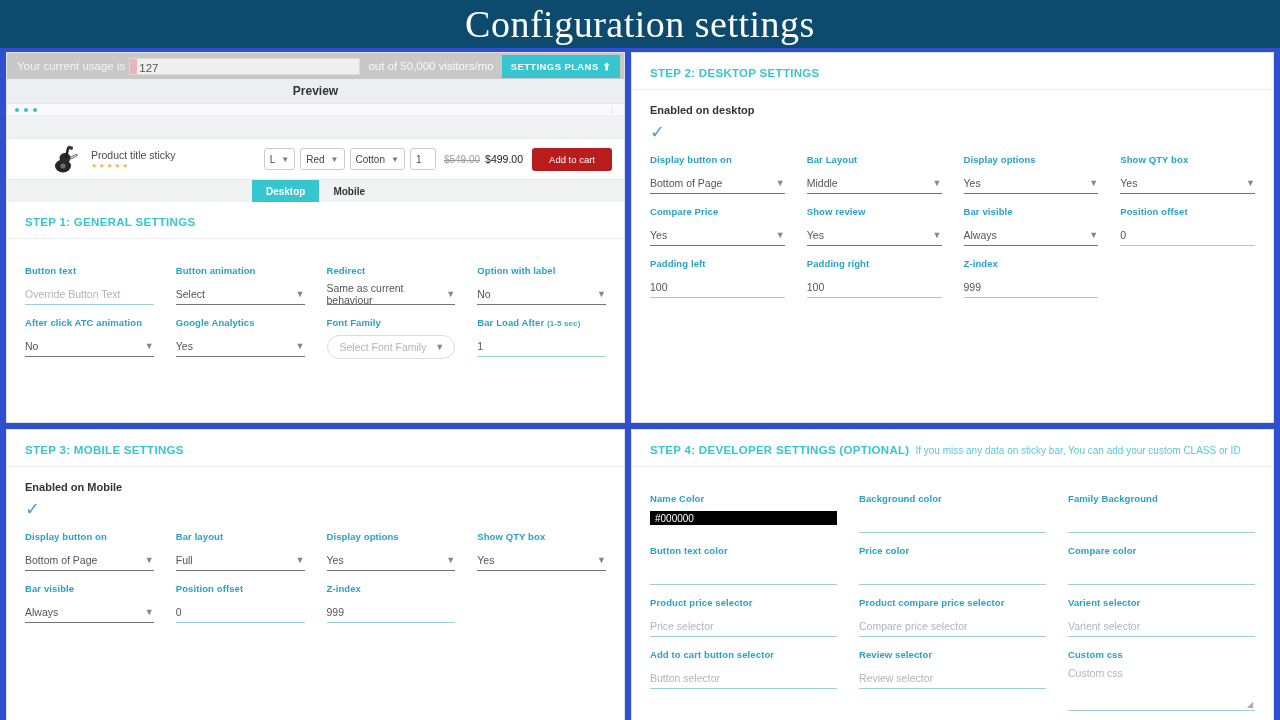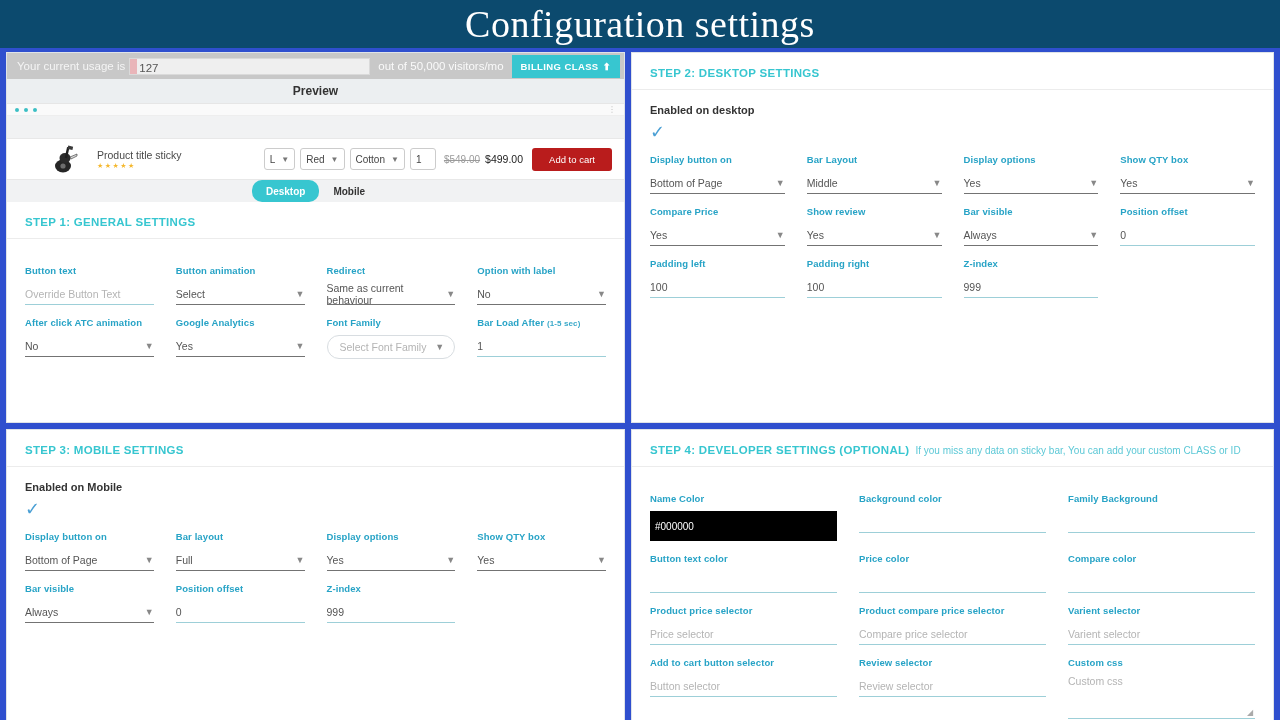--- a/index.html
+++ b/index.html
@@ -73,21 +73,21 @@
   .preview-gap { background: #f1f2f3; height: 22px; }
 
   .sticky-bar {
     background: #ffffff; border-top: 1px solid #e8e8e8; border-bottom: 1px solid #e8e8e8;
     height: 42px; display: flex; align-items: center; padding: 0 12px;
   }
   .prod-thumb {
     width: 30px; height: 30px; margin-left: 32px; position: relative;
     display: flex; align-items: center; justify-content: center;
   }
-  .prod-meta { margin-left: 16px; }
+  .prod-meta { margin-left: 10px; }
   .prod-title { font-size: 10.5px; color: #4a4a4a; }
   .stars { color: #f5b82e; font-size: 7px; letter-spacing: 1.5px; margin-top: 1px; }
   .bar-controls { margin-left: auto; display: flex; align-items: center; gap: 5px; }
   .mini-select {
     border: 1px solid #ccc; border-radius: 3px; background: #fff; height: 22px;
     display: flex; align-items: center; gap: 6px; padding: 0 5px;
     font-size: 10px; color: #444; cursor: pointer;
   }
   .mini-select .cv { font-size: 8px; color: #777; }
   .qty-box {
@@ -100,21 +100,21 @@
   .atc-btn {
     background: #b91c1c; color: #fff; font-size: 9.5px; border-radius: 3px;
     padding: 6px 17px; cursor: pointer; margin-left: 4px;
   }
 
   .dev-tabs { background: #f1f2f3; height: 22px; display: flex; align-items: stretch; justify-content: center; }
   .dev-tab {
     font-size: 10px; font-weight: 700; display: flex; align-items: center;
     padding: 0 14px; cursor: pointer; color: #333;
   }
-  .dev-tab.active { background: #37c6d0; color: #fff; border-radius: 10px; }
+  .dev-tab.active { background: #37c6d0; color: #fff; }
 
   
   .step-head {
     padding: 14px 18px 10px 18px; border-bottom: 1px solid #ececec;
     display: flex; align-items: baseline; gap: 6px;
   }
   .step-title {
     color: #37c6d0; font-size: 11.5px; font-weight: 700; letter-spacing: .3px;
     text-transform: uppercase;
   }
@@ -141,21 +141,21 @@
   }
   .ctrl.input { border-bottom-color: #9dcfd8; cursor: text; }
   .ctrl .ph { color: #b4b4b4; }
   .caret { font-size: 9px; color: #888; }
   .ctrl.pill {
     border: 1px solid #d8dde1; border-radius: 14px; height: 24px;
     padding: 0 10px 0 12px; background: #fff;
   }
   .ctrl.blank { justify-content: flex-start; }
   .swatch {
-    background: #000000; color: #fff; font-size: 10px; height: 30px;
+    background: #000000; color: #fff; font-size: 10px; height: 14px;
     display: flex; align-items: center; padding-left: 5px; cursor: text;
   }
   .textarea {
     border-bottom: 1px solid #9dcfd8; height: 44px; position: relative;
     font-size: 10.5px; color: #b4b4b4; cursor: text;
   }
   .textarea .grip {
     position: absolute; right: 0; bottom: 1px; width: 8px; height: 8px;
     color: #aaa; font-size: 8px; line-height: 8px;
   }
@@ -173,21 +173,21 @@
   <div class="panel p-left-top">
 
     <div class="usage-bar">
       <span class="usage-label">Your current usage is</span>
       <div class="usage-track">
         <div class="usage-fill"></div>
         <span class="usage-value">127</span>
       </div>
       <span class="usage-suffix">out of 50,000 visitors/mo</span>
       <div class="billing-btn">
-        <span>BILLING CLASS</span>
+        <span>SETTINGS PLANS</span>
         <span>⬆</span>
       </div>
     </div>
 
     <div class="preview-head">Preview</div>
     <div class="browser-chrome">
       <div class="dots">
           <i></i>
           <i></i>
           <i></i>

